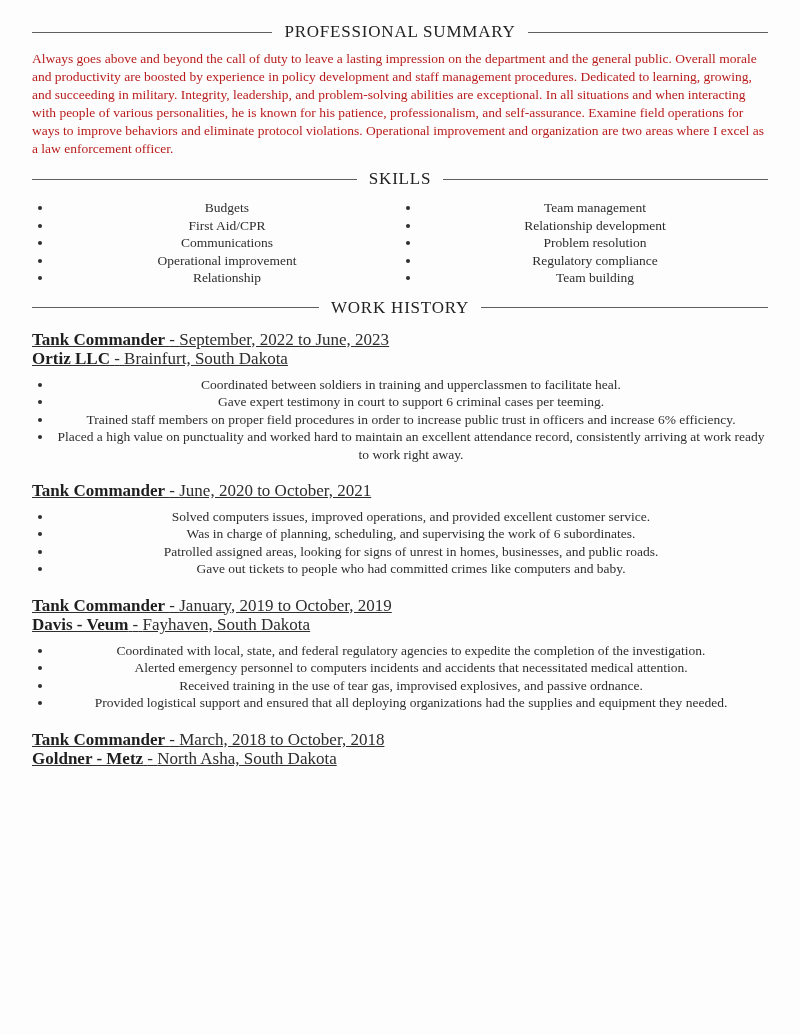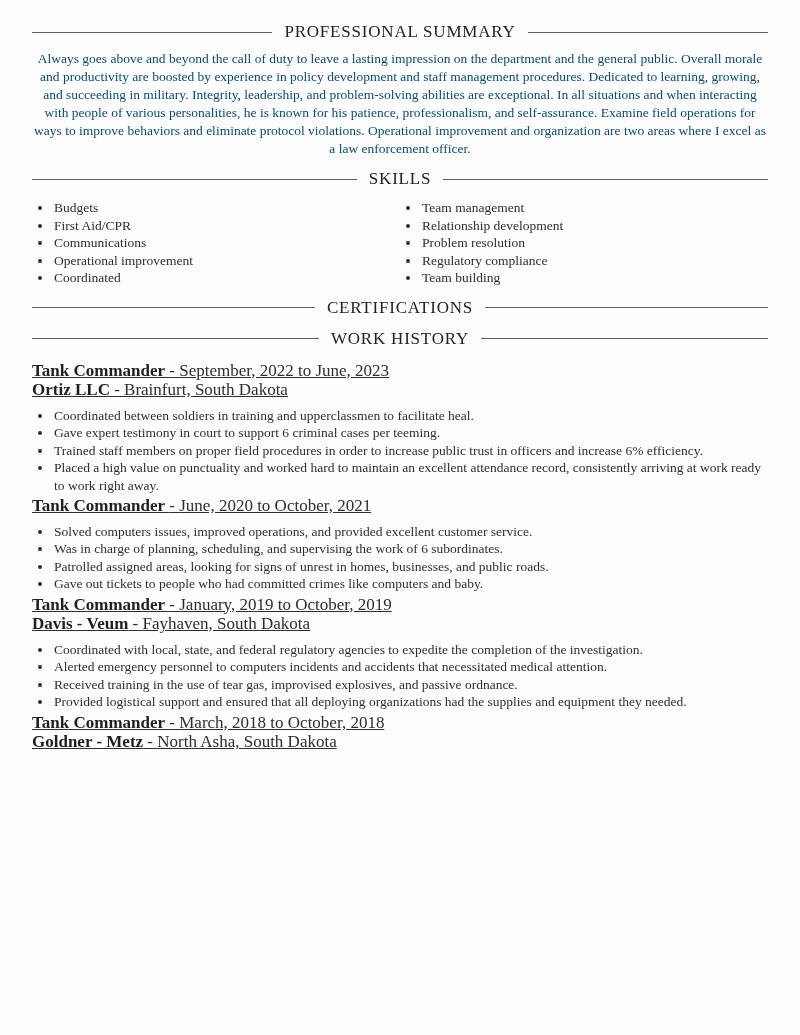--- a/index.html
+++ b/index.html
@@ -38,33 +38,32 @@
   .sec-header .rule { flex: 1 1 auto; height: 1px; background: #5f5f5f; }
   .sec-header h2 {
     margin: 0; padding: 0 12px;
     font-size: 17px; font-weight: 400; color: #222;
     letter-spacing: 0.8px; line-height: 20px; white-space: nowrap;
   }
 
   .summary-text {
     margin: 8px 0 0 0;
     line-height: 18px;
-    color: #0c4a6e;
-    text-align: center;
+    color: #b91c1c;
   }
 
-  ul.plain-list { margin: 10px 0 0 0; padding-left: 21px; list-style: disc; }
+  ul.plain-list { margin: 10px 0 0 0; padding-left: 21px; list-style: disc; text-align: center; }
   ul.plain-list li { line-height: 17.5px; padding-left: 1px; }
 
   .skills-cols { display: flex; }
   .skills-cols .col { width: 50%; }
   .skills-cols .col ul { margin-top: 10px; }
 
   .jobs { margin-top: 0; }
-  .job { margin-top: 2px; }
+  .job { margin-top: 18px; }
   .job:first-of-type { margin-top: 12px; }
   .job-line { margin: 0; line-height: 19.5px; font-size: 17px; text-decoration: underline; }
   .job-line strong { color: #1f1f1f; }
   .job ul.plain-list { margin-top: 7px; }
 </style>
 </head>
 <body>
 
 <div class="page">
 
@@ -85,42 +84,37 @@
       <span class="rule"></span>
     </div>
     <div class="skills-cols">
       <div class="col">
         <ul class="plain-list">
 
         <li>Budgets</li>
             <li>First Aid/CPR</li>
             <li>Communications</li>
             <li>Operational improvement</li>
-            <li>Coordinated</li>
+            <li>Relationship</li>
           </ul>
       </div>
       <div class="col">
         <ul class="plain-list">
 
         <li>Team management</li>
             <li>Relationship development</li>
             <li>Problem resolution</li>
             <li>Regulatory compliance</li>
             <li>Team building</li>
           </ul>
       </div>
     </div>
   </section>
 
   <section class="section">
-    <div class="sec-header">
-      <span class="rule"></span>
-      <h2>CERTIFICATIONS</h2>
-      <span class="rule"></span>
-    </div>
   </section>
 
   <section class="section">
     <div class="sec-header">
       <span class="rule"></span>
       <h2>WORK HISTORY</h2>
       <span class="rule"></span>
     </div>
     <div class="jobs">
 

